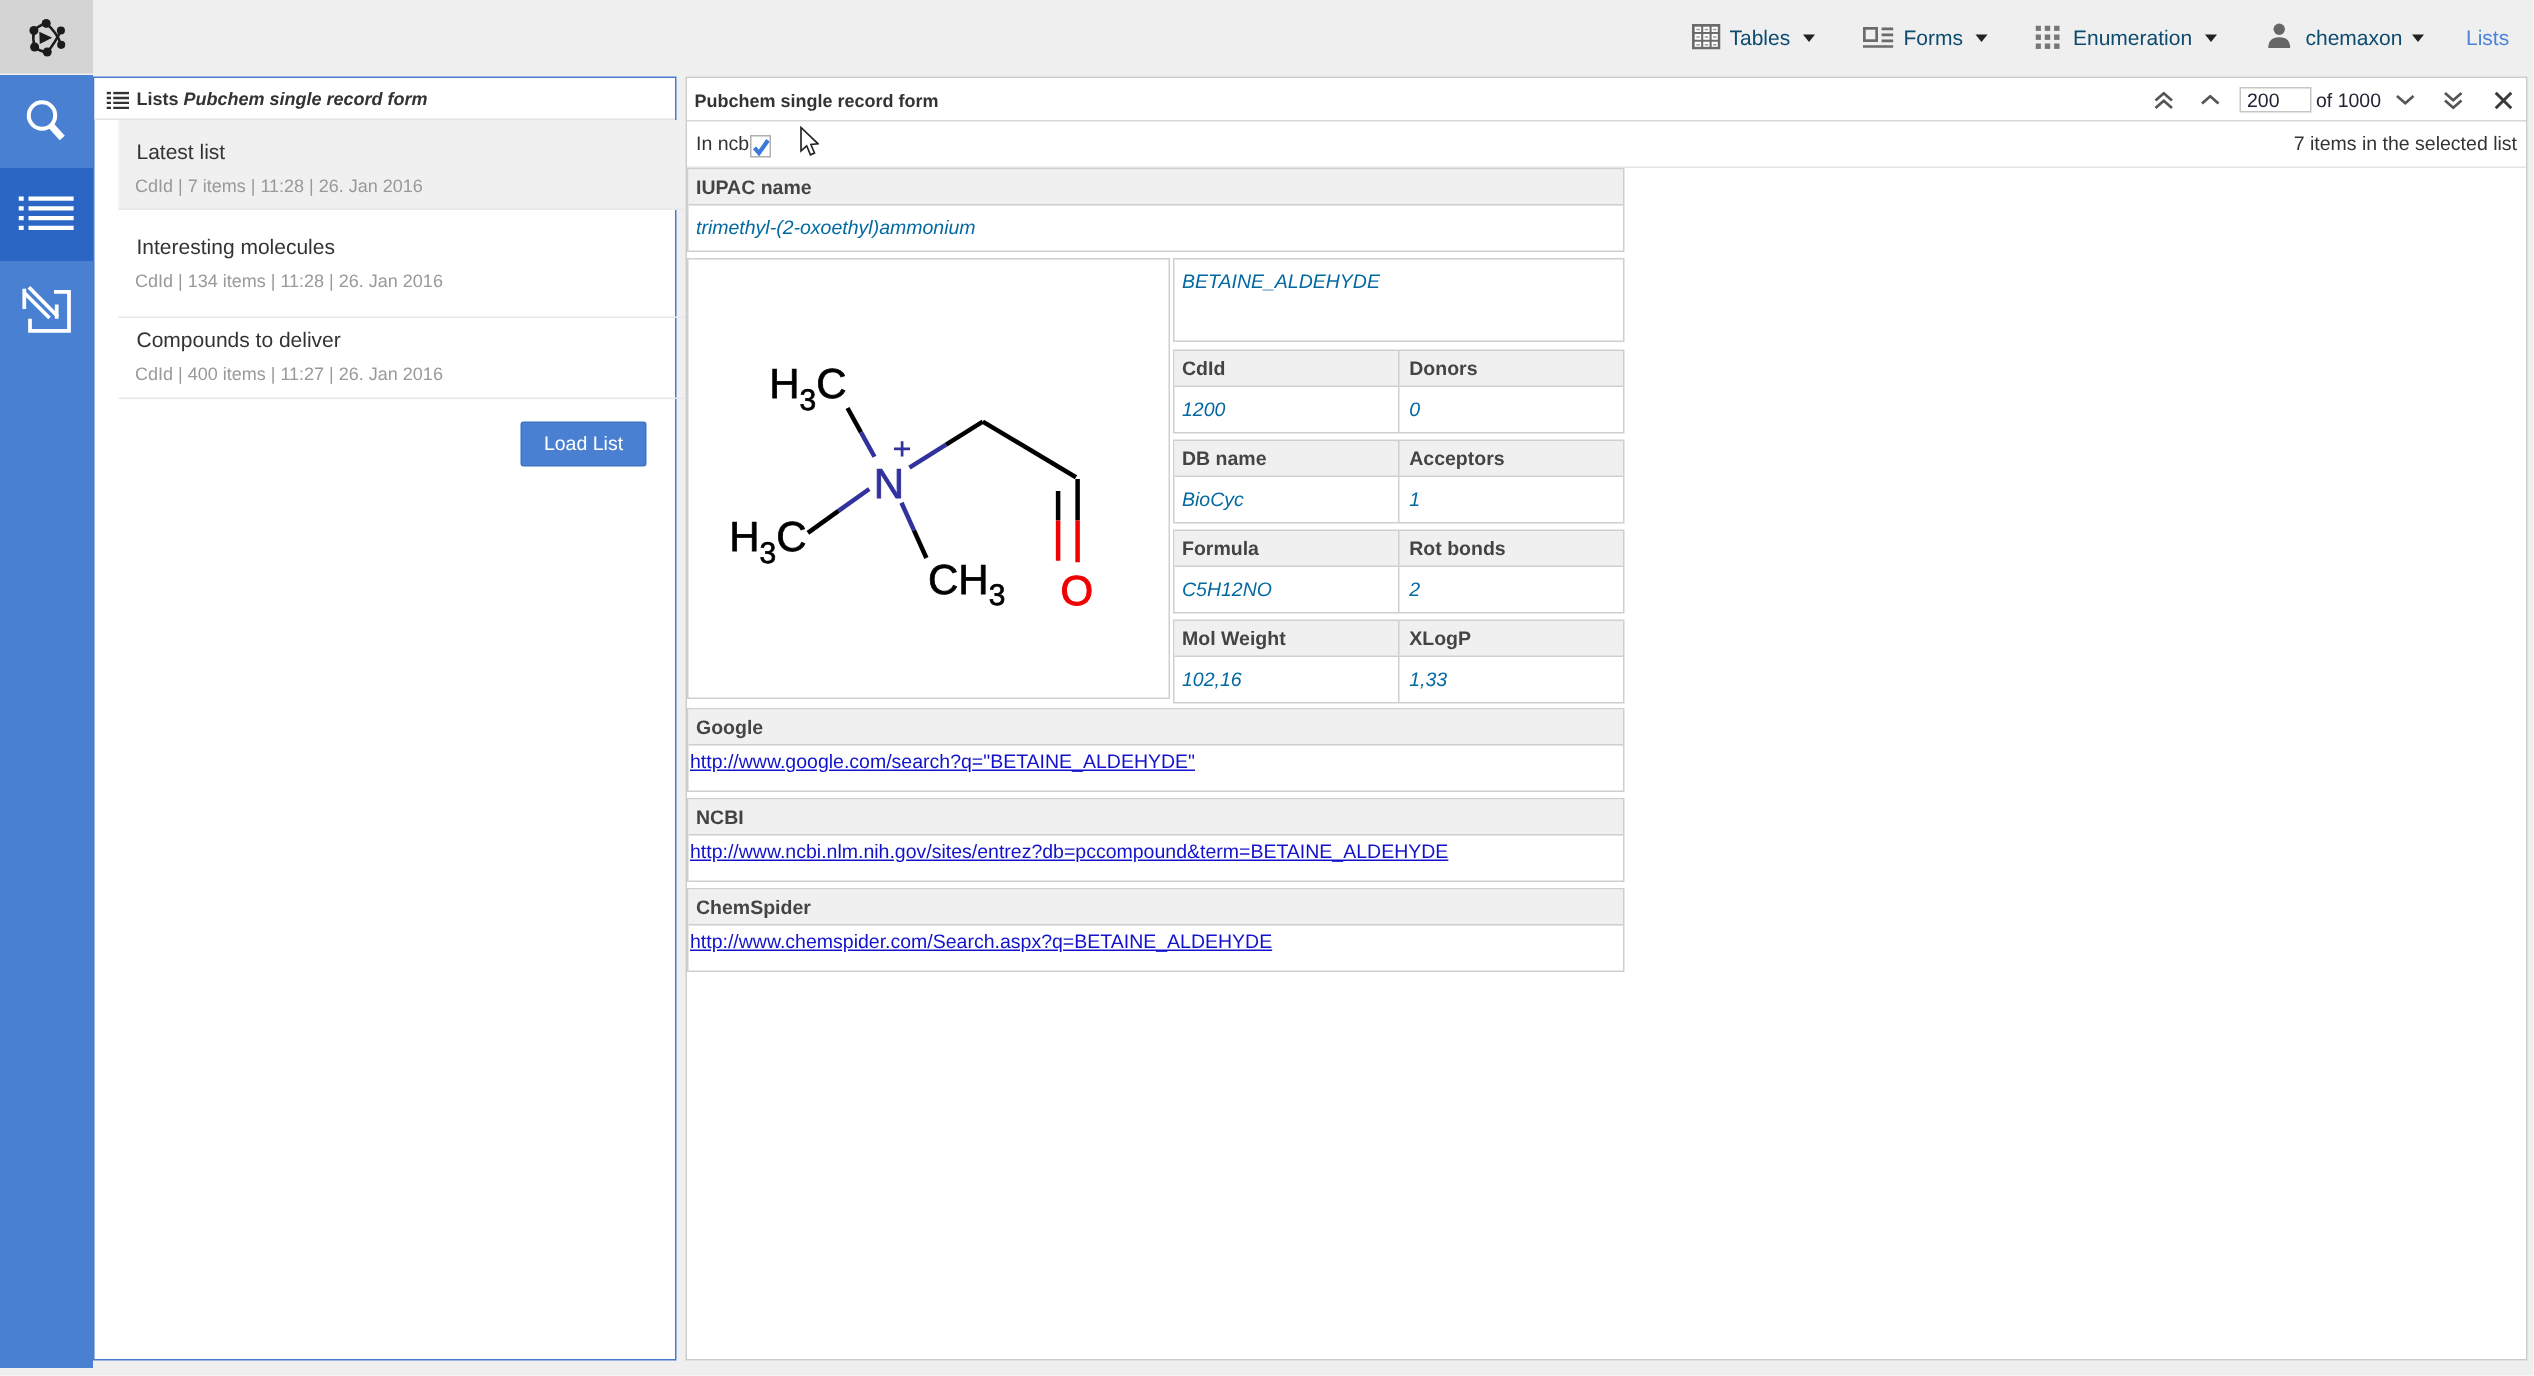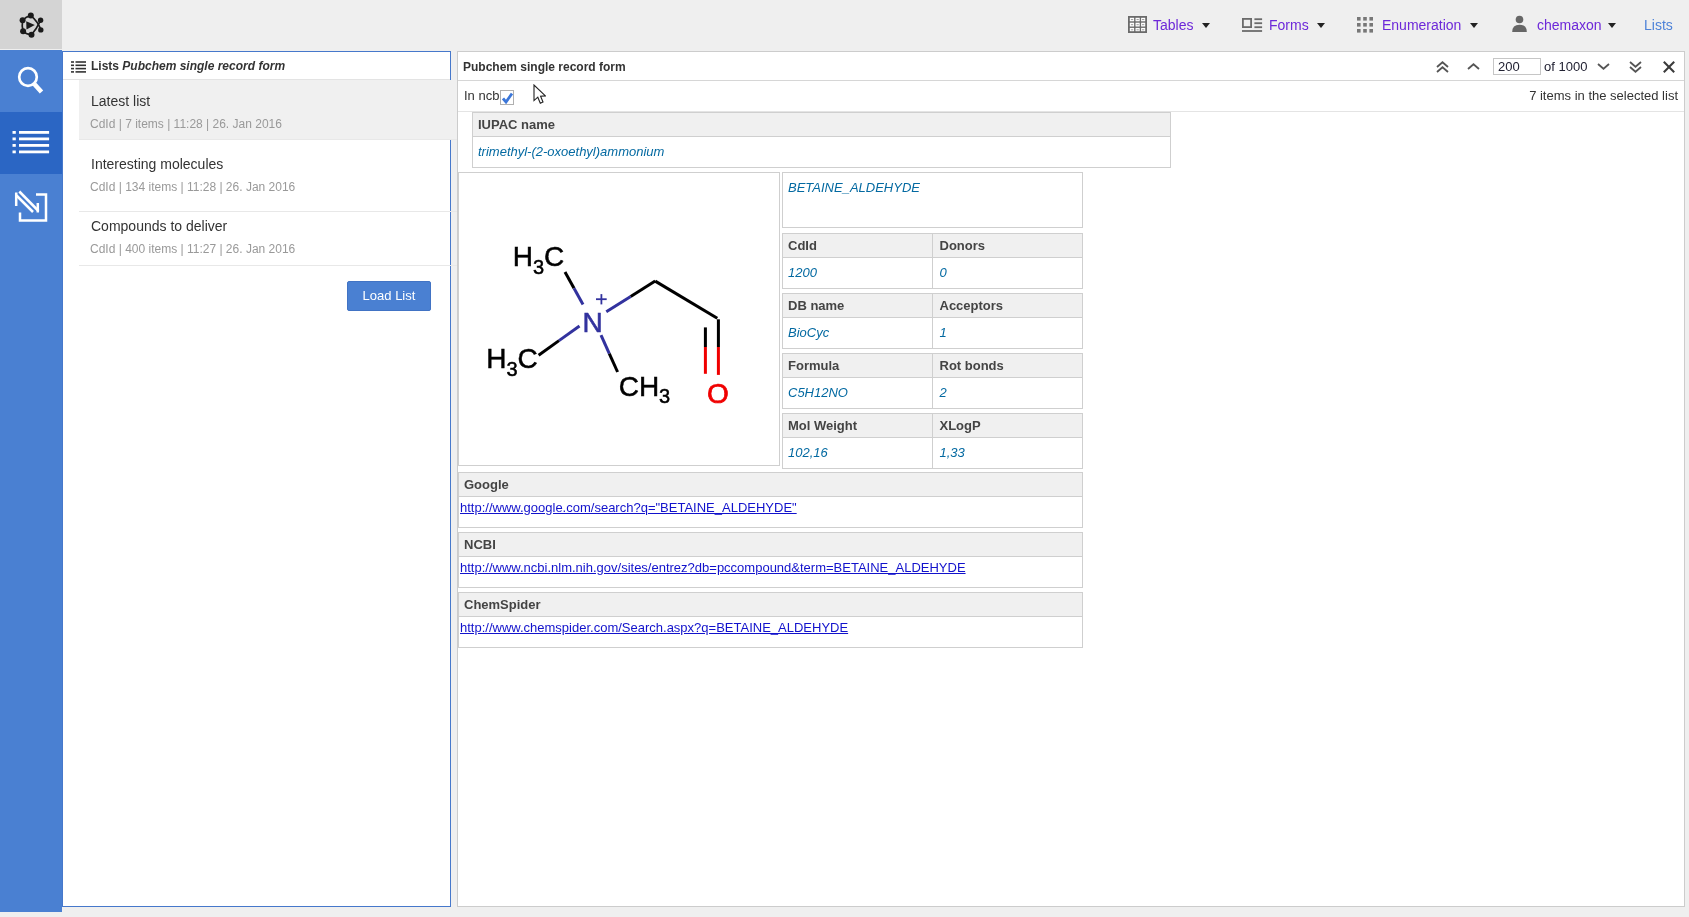--- a/index.html
+++ b/index.html
@@ -3,21 +3,21 @@
 <meta charset="utf-8">
 <style>
 * { margin:0; padding:0; box-sizing:border-box; }
 html,body { width:1689px; height:917px; overflow:hidden; }
 body { font-family:"Liberation Sans", sans-serif; background:#efefef; position:relative; }
 .abs { position:absolute; }
 
 
 #topbar { left:0; top:0; width:1689px; height:50px; background:#efefef; }
 #logobox { left:0; top:0; width:62px; height:49px; background:#d4d4d4; }
-.menuitem { top:0; height:50px; display:flex; align-items:center; color:#6d28d9; font-size:14px; }
+.menuitem { top:0; height:50px; display:flex; align-items:center; color:#0c4a6e; font-size:14px; }
 .caret { width:0; height:0; border-left:4.5px solid transparent; border-right:4.5px solid transparent; border-top:5px solid #222; display:inline-block; }
 
 
 #sidebar { left:0; top:50px; width:62px; height:862px; background:#4a80d2; }
 #sideselected { left:0; top:112px; width:62px; height:62px; background:#2b66c4; }
 
 
 #leftpanel { left:62px; top:51px; width:389px; height:856px; background:#fff; border:1px solid #4678cb; }
 #lp-head { left:0; top:0; width:387px; height:28px; border-bottom:1px solid #e3e3e3; background:#fff; }
 .lp-item { left:16px; width:387px; }
@@ -216,21 +216,21 @@
     <span class="abs" style="left:42px;top:9px;width:14px;height:15px;border:1px solid #b0b0b0;background:#fff"></span>
     <svg class="abs" style="left:44px;top:11px" width="11" height="12" viewBox="0 0 11 12">
       <path d="M1,6.5 L4,10 L10,1.5" fill="none" stroke="#3c77d9" stroke-width="2.8"></path>
     </svg>
     <svg class="abs" style="left:75px;top:3px" width="13" height="21" viewBox="0 0 13 21">
       <path d="M1,1 L1,16.6 L4.8,13.2 L7.3,19.2 L10,18 L7.6,12.3 L12.4,11.9 Z" fill="#fff" stroke="#222" stroke-width="1.1"></path>
     </svg>
     <span class="abs" style="right:6px;top:7px;font-size:13px;color:#333">7 items in the selected list</span>
   </div>
 
-  <div class="abs fpanel" style="left:14px;top:60px;width:699px;height:56px">
+  <div class="abs fpanel" style="left:0px;top:60px;width:625px;height:56px">
     <div class="fhead">IUPAC name</div>
     <div class="fval">trimethyl-(2-oxoethyl)ammonium</div>
   </div>
 
   <div class="abs fpanel" style="left:0px;top:120px;width:322px;height:294px">
     <svg width="320" height="292" viewBox="0 0 320 292">
       <g stroke-linecap="butt" fill="none">
 
         <line x1="106" y1="99" x2="115" y2="115.2" stroke="#000" stroke-width="3"></line>
         <line x1="115" y1="115.2" x2="124" y2="131.5" stroke="#32329e" stroke-width="3"></line>

